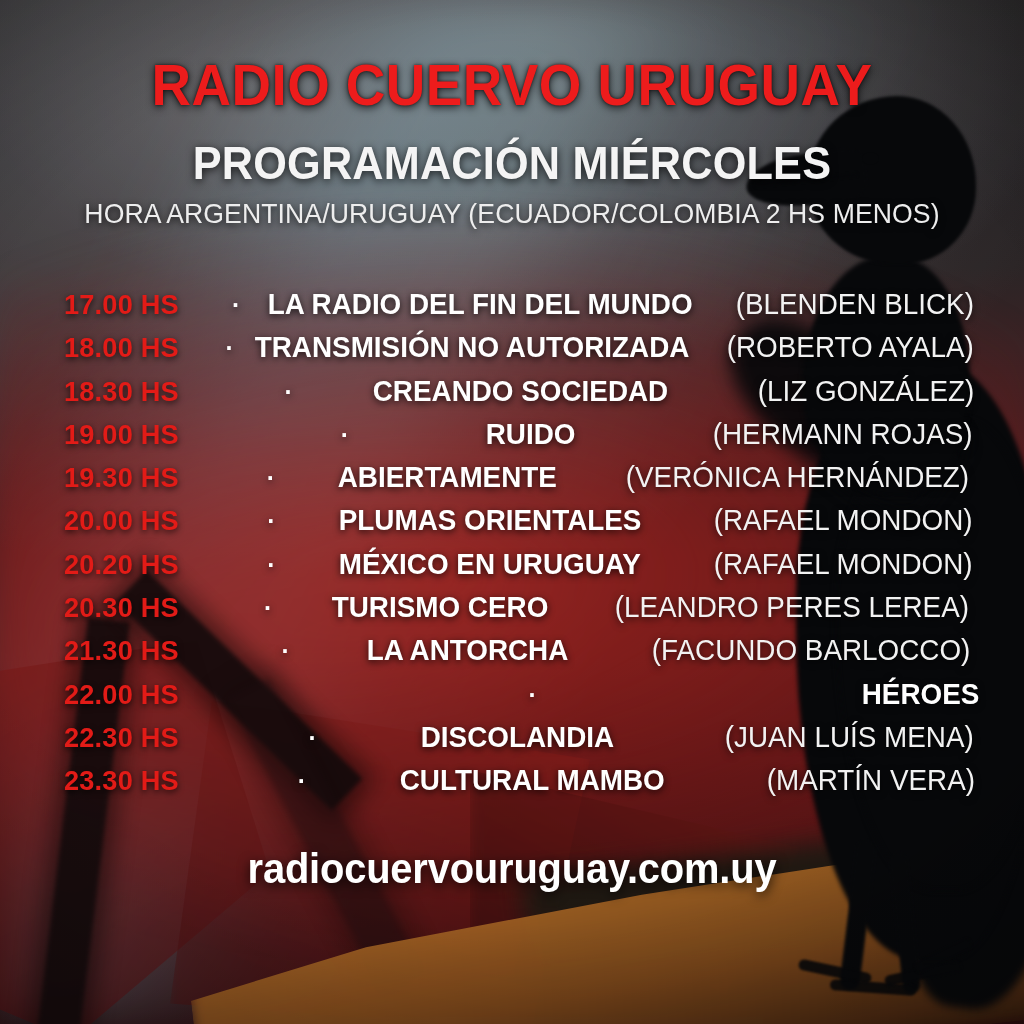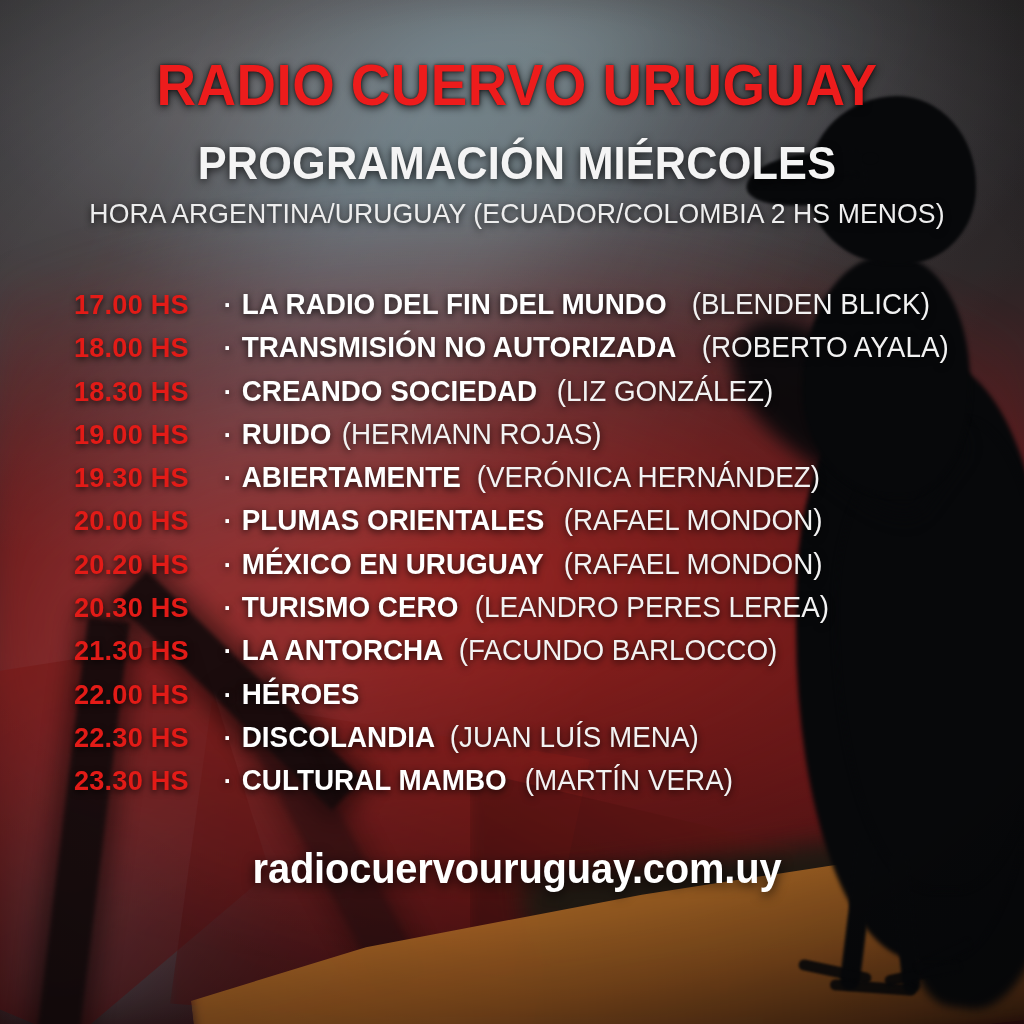--- a/index.html
+++ b/index.html
@@ -176,21 +176,21 @@
   .rv-toe.t2{left:86px;top:922px;width:86px;transform:rotate(4deg);}
   .rv-toe.t3{left:140px;top:908px;width:78px;transform:rotate(-12deg);}
   .rv-toe.t4{left:168px;top:890px;width:62px;transform:rotate(-26deg);}
   .rv-tail{
     left:168px;top:620px;width:150px;height:330px;
     background:linear-gradient(190deg,#0c0e10,#040506);
     border-radius:34% 24% 46% 40%;transform:rotate(8deg);filter:blur(4px);
   }
 
   
-  .content{position:absolute;inset:0;margin-left:10px;}
+  .content{position:absolute;inset:0;}
 
   .brand{
     position:absolute;left:0;right:0;top:52px;text-align:center;
     font-size:57px;font-weight:700;letter-spacing:.5px;
     color:#ed1c1c;
     font-family:"Liberation Sans Narrow","Liberation Sans", sans-serif;
     transform:scaleX(.96);
     text-shadow:0 2px 9px rgba(0,0,0,.80), 0 0 3px rgba(0,0,0,.6);
     white-space:nowrap;
   }
@@ -213,20 +213,21 @@
     white-space:nowrap;
   }
 
   .schedule{
     position:absolute;left:64px;top:288px;width:920px;
   }
   .row{
     display:flex;align-items:baseline;
     height:43.3px;
     white-space:nowrap;
+    justify-content:space-between;
   }
   .time{
     color:#e21b17;font-weight:700;font-size:28px;
     font-family:"Liberation Sans Narrow","Liberation Sans", sans-serif;
     transform:scaleX(.97);transform-origin:left center;
     width:146px;flex:none;
     text-shadow:0 2px 7px rgba(0,0,0,.75);
     letter-spacing:.2px;
   }
   .sep{

